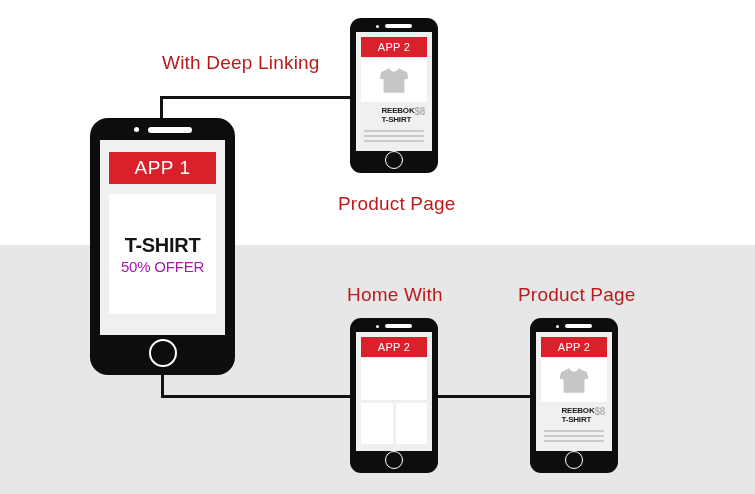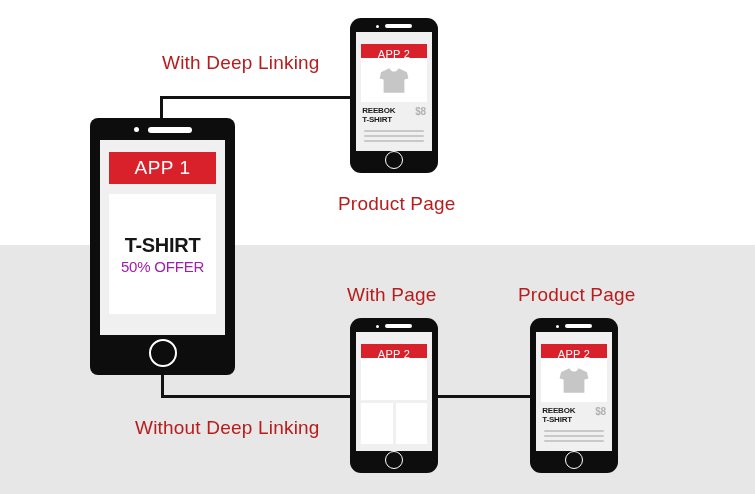--- a/index.html
+++ b/index.html
@@ -94,21 +94,21 @@
     font-weight: 400;
     box-sizing: border-box;
   }
 
   
   #phone-app1 {
     left: 90px;
     top: 118px;
     width: 145px;
     height: 257px;
-    border-radius: 8px;
+    border-radius: 18px;
   }
   #phone-app1 .notchbar { top: 7px; height: 9px; }
   #phone-app1 .cam { width: 5px; height: 5px; margin-right: 9px; }
   #phone-app1 .speaker { width: 44px; height: 6px; }
   #phone-app1 .screen {
     left: 10px; top: 22px; width: 125px; height: 195px;
   }
   #phone-app1 .appbar {
     left: 9px; top: 12px; width: 107px; height: 32px;
     font-size: 19px; letter-spacing: 0.5px;
@@ -135,44 +135,43 @@
     width: 28px; height: 28px; border-width: 2.5px;
   }
 
   
   .phone-sm { border-radius: 11px; width: 88px; height: 155px; }
   .phone-sm .notchbar { top: 5px; height: 6px; }
   .phone-sm .cam { width: 3px; height: 3px; margin-right: 6px; }
   .phone-sm .speaker { width: 27px; height: 4px; }
   .phone-sm .screen { left: 6px; top: 14px; width: 76px; height: 119px; }
   .phone-sm .appbar {
-    left: 5px; top: 12px; width: 66px; height: 20px;
+    left: 5px; top: 5px; width: 66px; height: 20px;
     font-size: 11px; letter-spacing: 0.3px;
   }
   .phone-sm .homebtn {
     left: 50%; margin-left: -9px; bottom: 4px;
     width: 18px; height: 18px; border-width: 1.8px;
   }
 
   
   .pp-imgbox {
     position: absolute;
     left: 5px; top: 26px; width: 66px; height: 44px;
     background: #ffffff;
     display: flex; align-items: center; justify-content: center;
   }
   .tshirt-icon { display: block; }
   .pp-info {
     position: absolute;
     left: 5px; top: 72px; width: 66px; height: 40px;
   }
   .pp-row {
-    display: flex; align-items: flex-start; justify-content: center;
+    display: flex; align-items: flex-start; justify-content: flex-end;
     padding: 2px 2px 0 2px;
-    gap: 20px;
   }
   .pp-name {
     font-size: 8px; font-weight: bold; color: #1a1a1a;
     line-height: 1.15; letter-spacing: -0.2px;
   }
   .pp-price {
     font-size: 10px; font-weight: bold; color: #b3b3b3;
     letter-spacing: -0.3px;
   }
   .pp-lines { padding: 3px 3px 0 3px; }
@@ -209,25 +208,24 @@
   <div class="line line-h" style="left:160px; top:96px; width:192px;"></div>
 
   <div class="line line-v" style="left:161px; top:362px; height:36px;"></div>
   <div class="line line-h" style="left:161px; top:395px; width:192px;"></div>
   <div class="line line-h" style="left:436px; top:395px; width:96px;"></div>
 
   <div class="label" style="left:162px; top:52px;">With Deep Linking</div>
 
   <div class="label" style="left:338px; top:193px;">Product Page</div>
 
-  <div class="label" style="left:347px; top:284px;">With Page</div>
+  <div class="label" style="left:347px; top:284px;">Home With</div>
 
   <div class="label" style="left:518px; top:284px;">Product Page</div>
 
-  <div class="label" style="left:135px; top:417px;">Without Deep Linking</div>
 
   <div class="phone" id="phone-app1">
     <div class="notchbar">
       <span class="cam"></span>
       <span class="speaker"></span>
     </div>
     <div class="screen">
       <div class="appbar">APP 1</div>
       <div id="promo-panel">
         <div class="promo-title">T-SHIRT</div>

